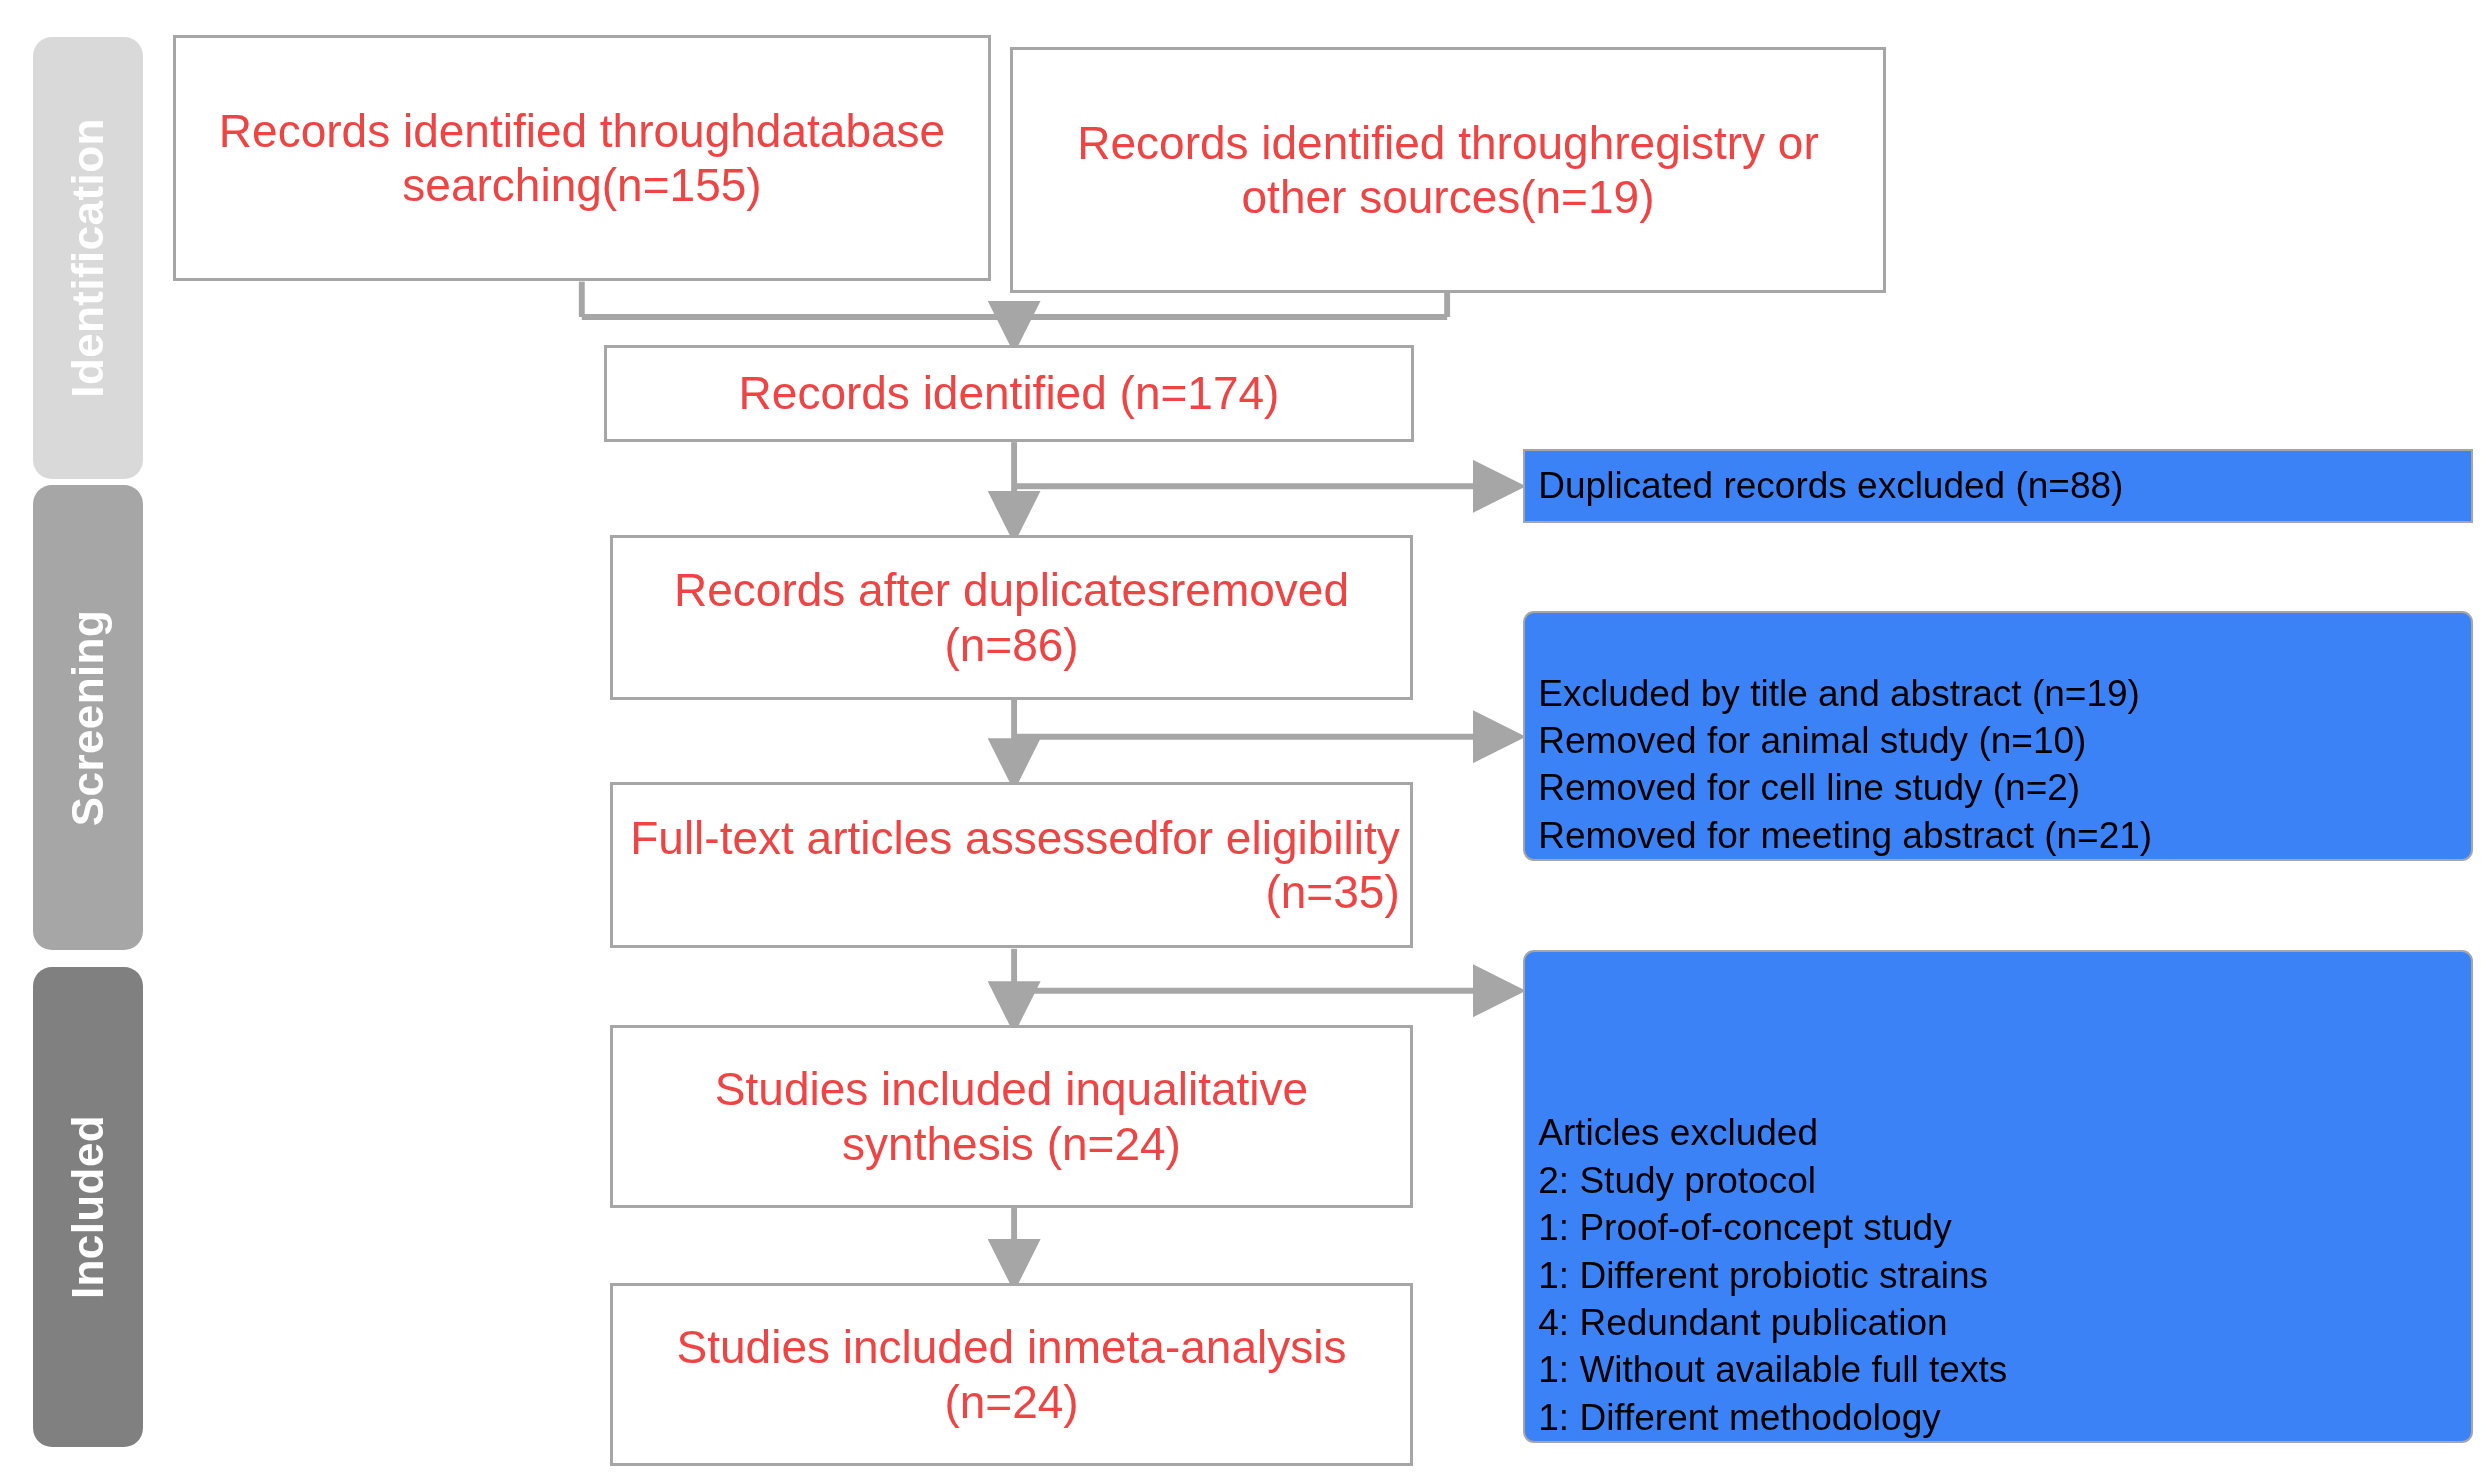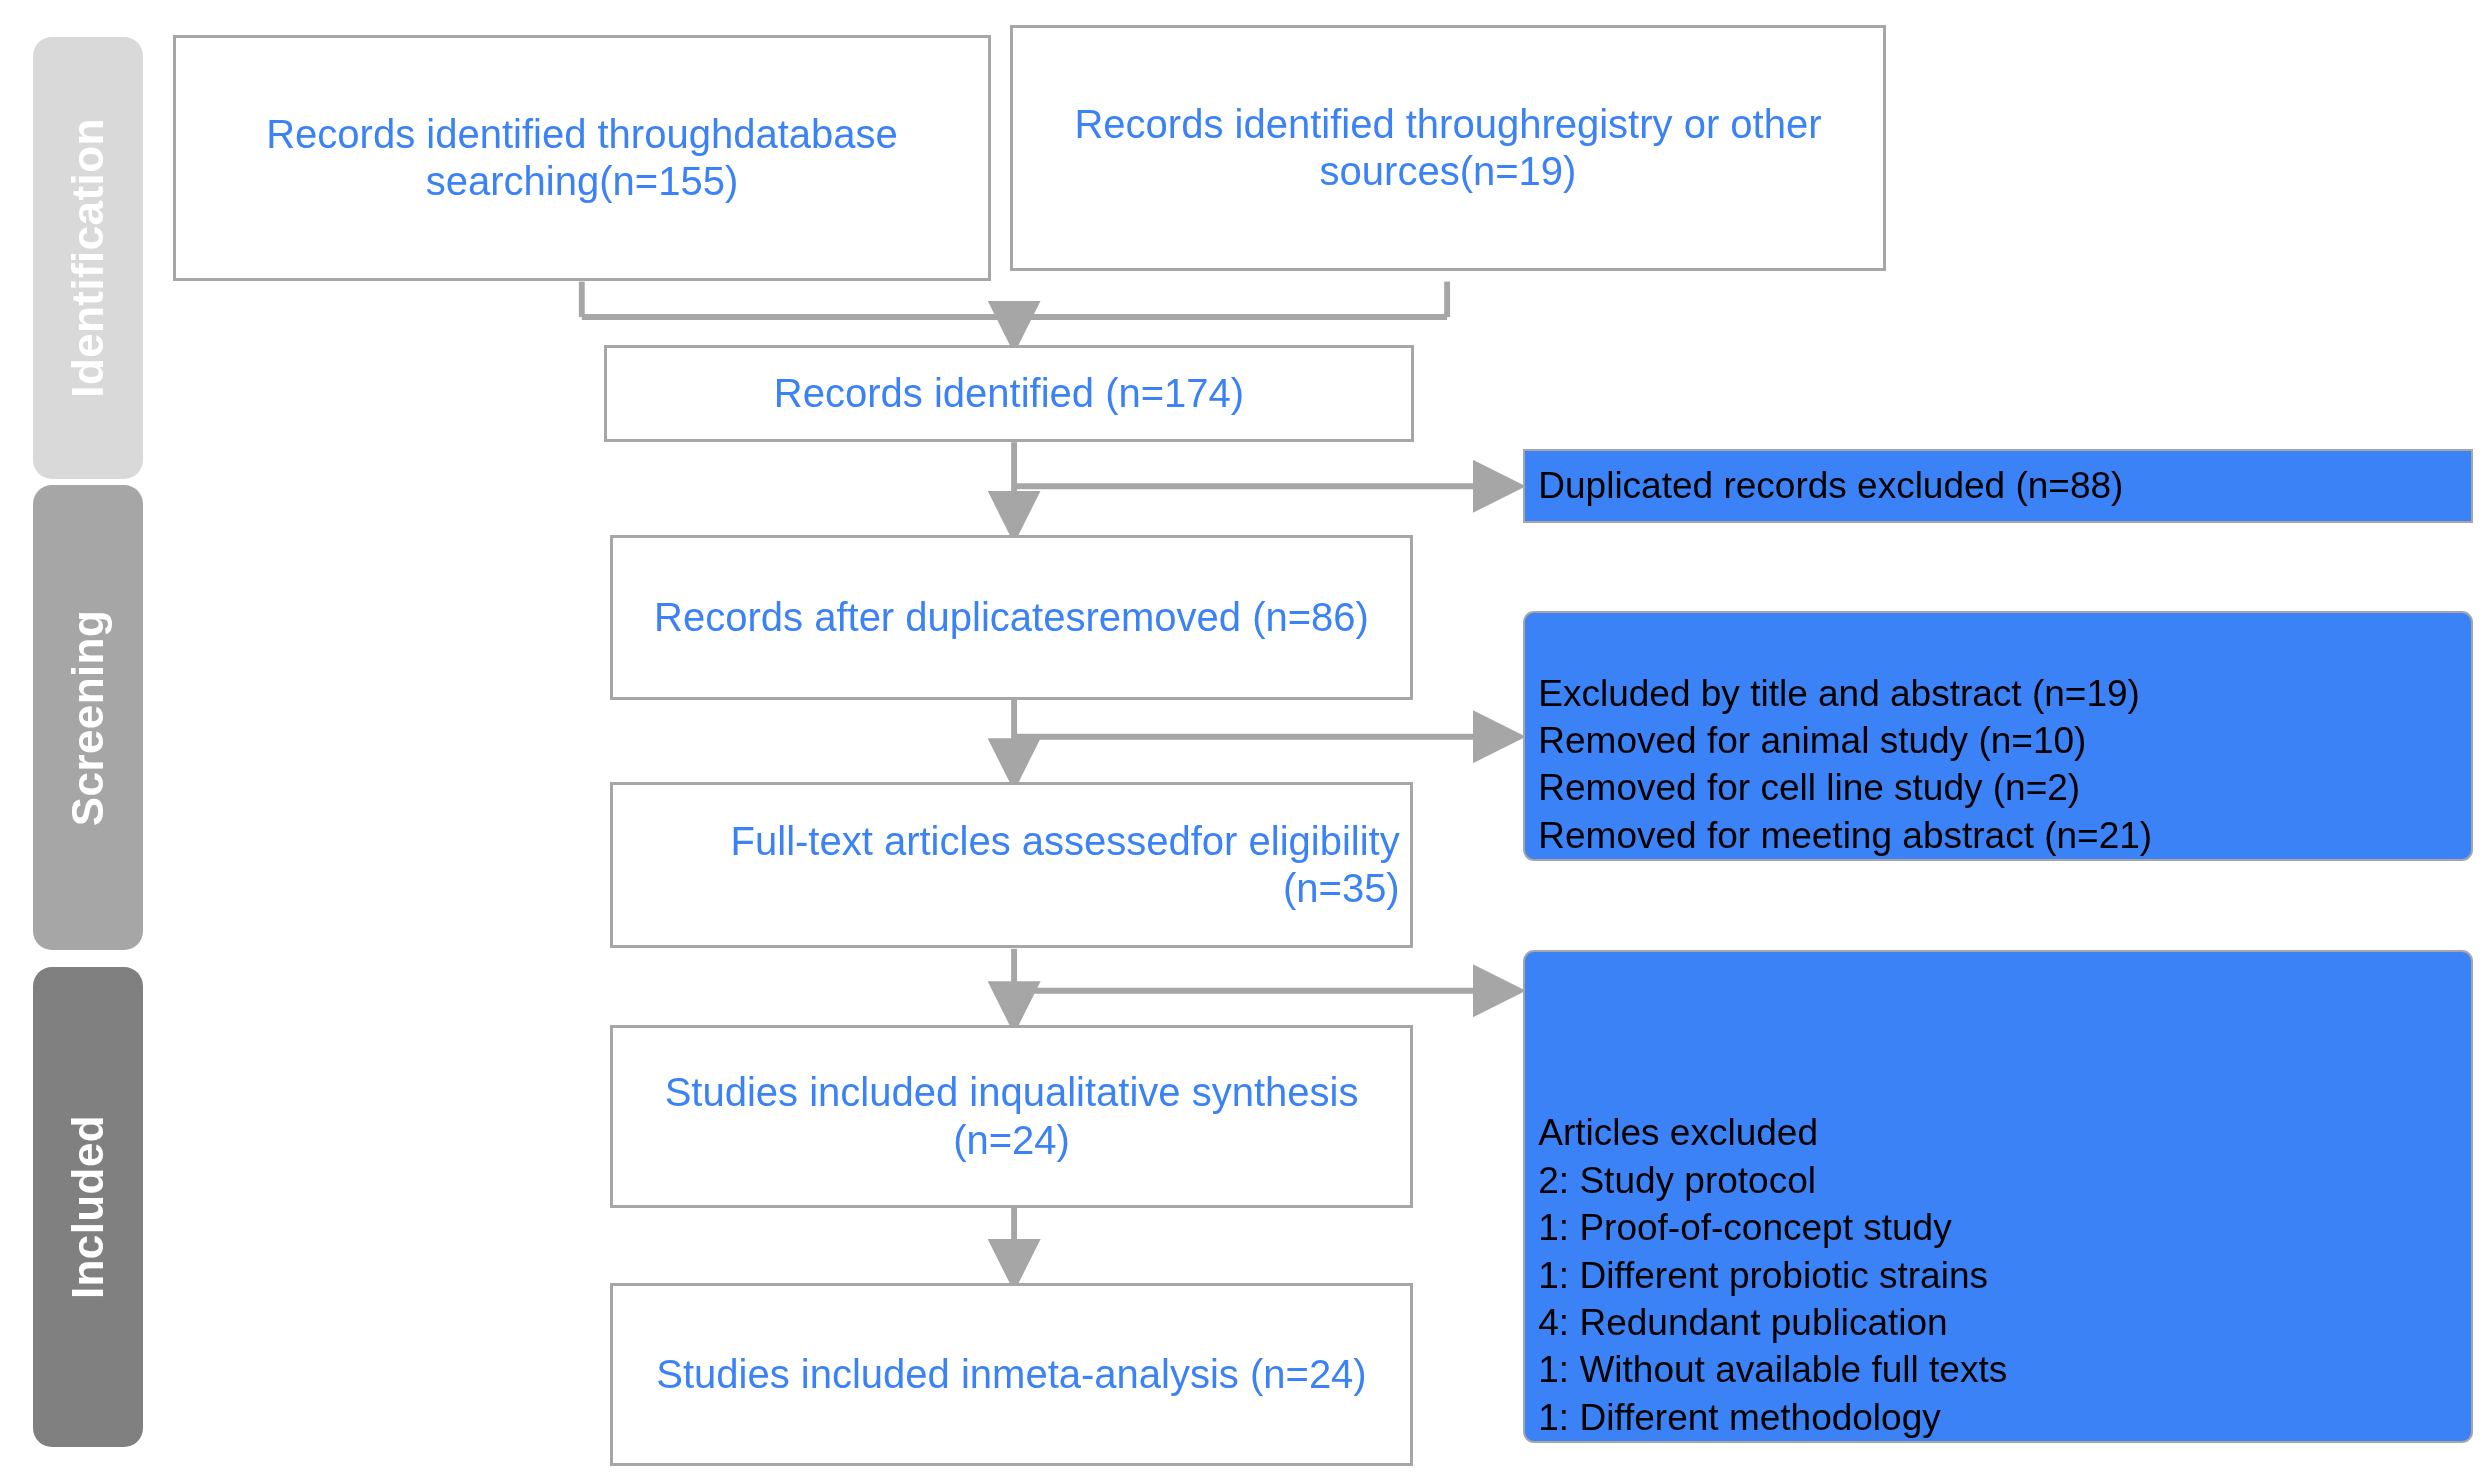--- a/index.html
+++ b/index.html
@@ -49,23 +49,23 @@
     position: absolute;
     background: #ffffff;
     border: 3.7px solid #a6a6a6;
     box-sizing: border-box;
     display: flex;
     align-items: center;
     justify-content: center;
     text-align: center;
   }
   .flow-box .box-text {
-    font-size: 40px;
+    font-size: 46px;
     line-height: 1.18;
-    color: #3b82f6;
+    color: #ef4444;
     padding: 0 10.3px;
   }
   .side-box {
     position: absolute;
     background: #3b82f6;
     border: 2.9px solid #a6a6a6;
     box-sizing: border-box;
     display: flex;
     align-items: center;
     justify-content: flex-start;
@@ -125,21 +125,21 @@
   <div class="stage-bar" style="left:33px; top:967px; width:110px; height:480px; background:#808080;">
     <span class="stage-label">Included</span>
   </div>
 
   <div class="flow-box" style="left:173px; top:35px; width:818px; height:246px;">
     <div class="box-text">
       <span class="lines"><span>Records identified through</span><span>database searching</span><span>(n=155)</span></span>
     </div>
   </div>
 
-  <div class="flow-box" style="left:1010px; top:25px; width:876px; height:246px;">
+  <div class="flow-box" style="left:1010px; top:47px; width:876px; height:246px;">
     <div class="box-text">
       <span class="lines"><span>Records identified through</span><span>registry or other sources</span><span>(n=19)</span></span>
     </div>
   </div>
 
   <div class="flow-box" style="left:604px; top:345px; width:810px; height:97px;">
     <div class="box-text">
       <span class="lines"><span>Records identified (n=174)</span></span>
     </div>
   </div>

